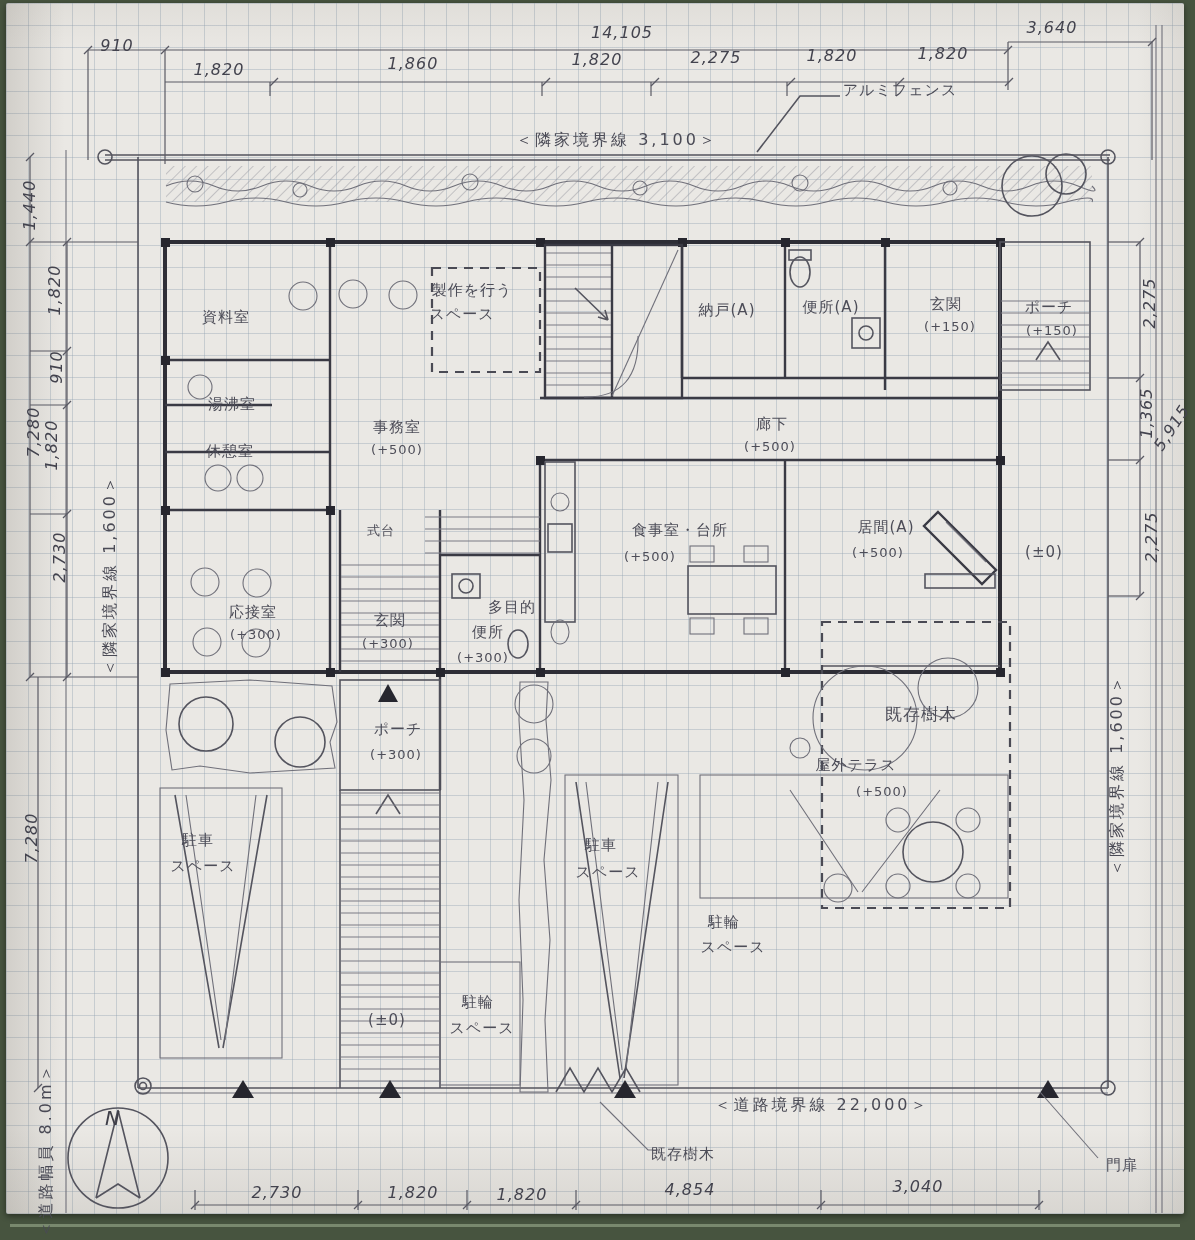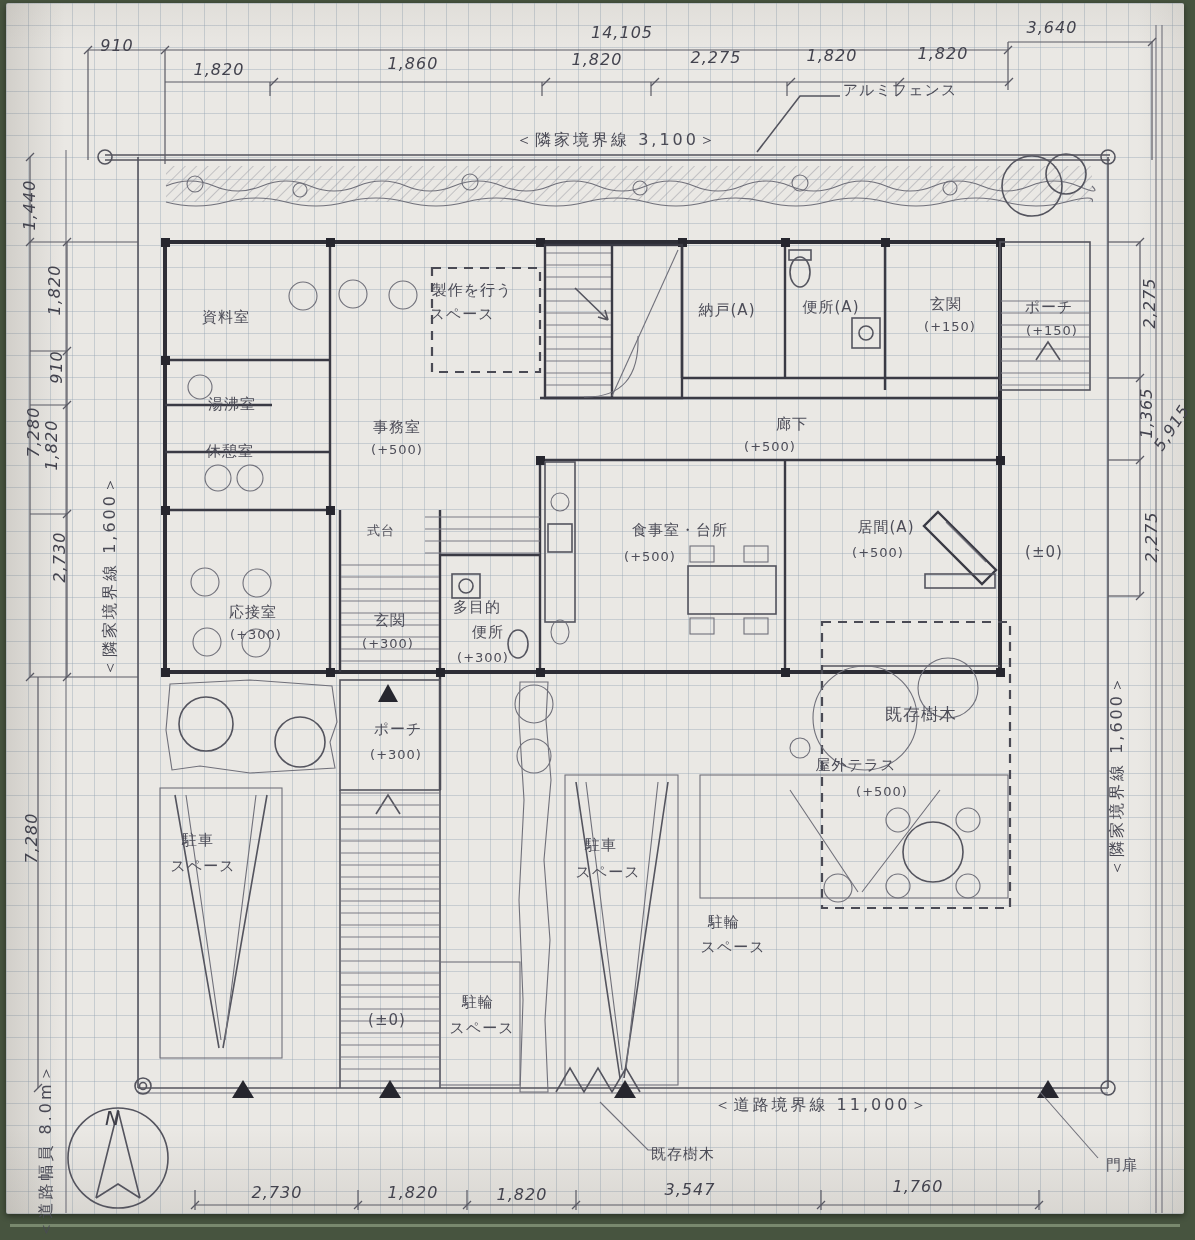--- a/index.html
+++ b/index.html
@@ -383,53 +383,53 @@
   <div class="L" style="left:397px;top:427px">事務室</div>
   <div class="L small" style="left:397px;top:449px">(+500)</div>
   <div class="L" style="left:472px;top:290px">製作を行う</div>
   <div class="L" style="left:462px;top:314px">スペース</div>
   <div class="L" style="left:727px;top:310px">納戸(A)</div>
   <div class="L" style="left:831px;top:307px">便所(A)</div>
   <div class="L" style="left:946px;top:304px">玄関</div>
   <div class="L small" style="left:950px;top:326px">(+150)</div>
   <div class="L" style="left:1049px;top:307px">ポーチ</div>
   <div class="L small" style="left:1052px;top:330px">(+150)</div>
-  <div class="L" style="left:792px;top:424px">廊下</div>
+  <div class="L" style="left:772px;top:424px">廊下</div>
   <div class="L small" style="left:770px;top:446px">(+500)</div>
   <div class="L" style="left:680px;top:530px">食事室・台所</div>
   <div class="L small" style="left:650px;top:556px">(+500)</div>
   <div class="L" style="left:886px;top:527px">居間(A)</div>
   <div class="L small" style="left:878px;top:552px">(+500)</div>
   <div class="L" style="left:1044px;top:552px">(±0)</div>
   <div class="L small" style="left:381px;top:530px">式台</div>
   <div class="L" style="left:253px;top:612px">応接室</div>
   <div class="L small" style="left:256px;top:634px">(+300)</div>
   <div class="L" style="left:390px;top:620px">玄関</div>
   <div class="L small" style="left:388px;top:643px">(+300)</div>
-  <div class="L" style="left:477px;top:607px">多目的</div>
+  <div class="L" style="left:512px;top:607px">多目的</div>
   <div class="L" style="left:488px;top:632px">便所</div>
   <div class="L small" style="left:483px;top:657px">(+300)</div>
   <div class="L" style="left:398px;top:729px">ポーチ</div>
   <div class="L small" style="left:396px;top:754px">(+300)</div>
 
   <div class="L" style="left:921px;top:714px;font-size:17px">既存樹木</div>
   <div class="L" style="left:856px;top:765px">屋外テラス</div>
   <div class="L small" style="left:882px;top:791px">(+500)</div>
   <div class="L" style="left:198px;top:840px">駐車</div>
   <div class="L" style="left:203px;top:866px">スペース</div>
   <div class="L" style="left:601px;top:845px">駐車</div>
   <div class="L" style="left:608px;top:872px">スペース</div>
   <div class="L" style="left:724px;top:922px">駐輪</div>
   <div class="L" style="left:733px;top:947px">スペース</div>
   <div class="L" style="left:478px;top:1002px">駐輪</div>
   <div class="L" style="left:482px;top:1028px">スペース</div>
   <div class="L" style="left:387px;top:1020px">(±0)</div>
-  <div class="L bnd" style="left:822px;top:1105px">＜道路境界線 11,000＞</div>
+  <div class="L bnd" style="left:822px;top:1105px">＜道路境界線 22,000＞</div>
   <div class="L" style="left:683px;top:1154px">既存樹木</div>
   <div class="L" style="left:1122px;top:1165px">門扉</div>
   <div class="L north" style="left:113px;top:1118px">N</div>
 
   <div class="L num" style="left:277px;top:1193px">2,730</div>
   <div class="L num" style="left:413px;top:1193px">1,820</div>
   <div class="L num" style="left:522px;top:1195px">1,820</div>
-  <div class="L num" style="left:690px;top:1190px">3,547</div>
-  <div class="L num" style="left:918px;top:1187px">1,760</div>
+  <div class="L num" style="left:690px;top:1190px">4,854</div>
+  <div class="L num" style="left:918px;top:1187px">3,040</div>
 </div>
 
 </body></html>

